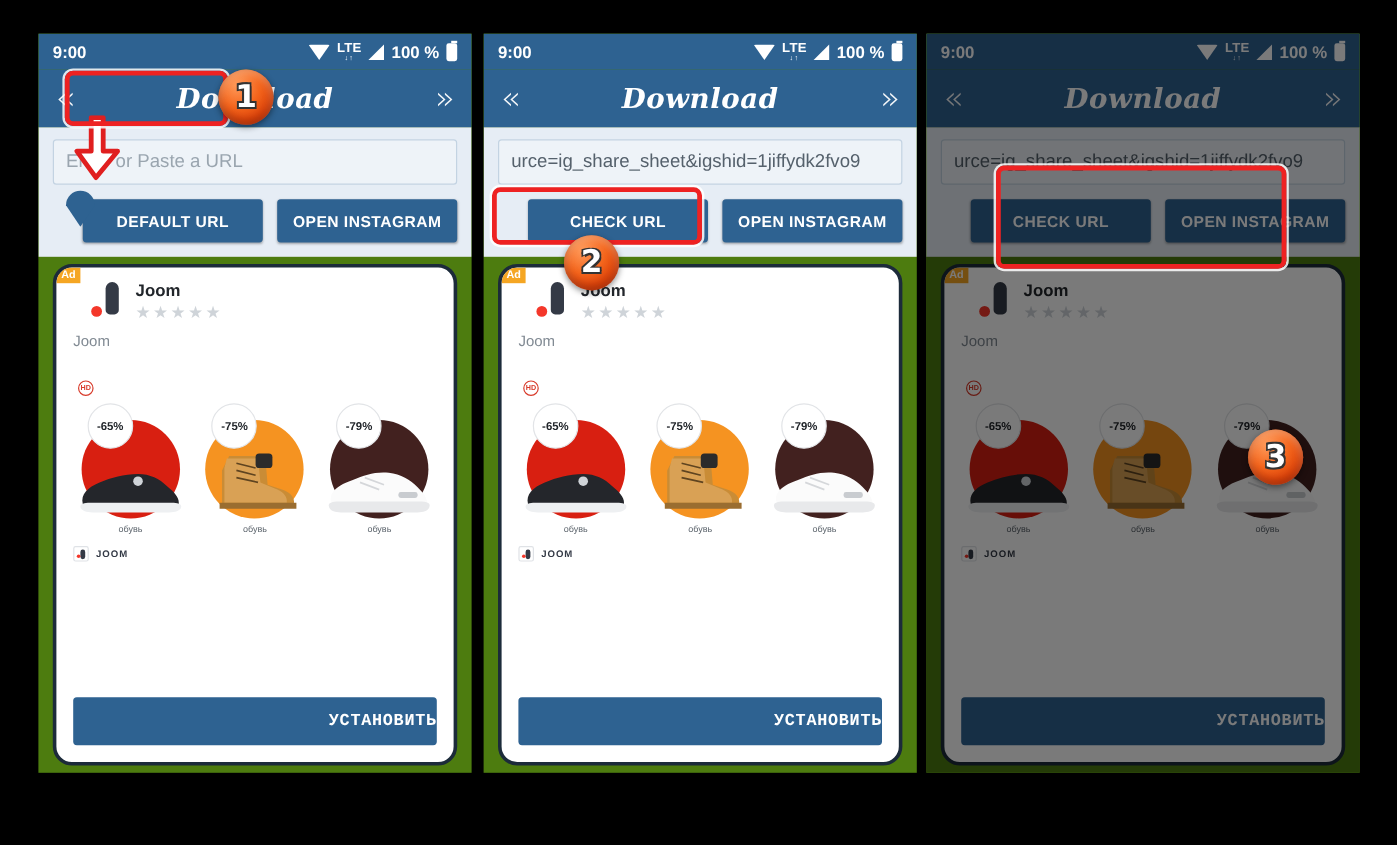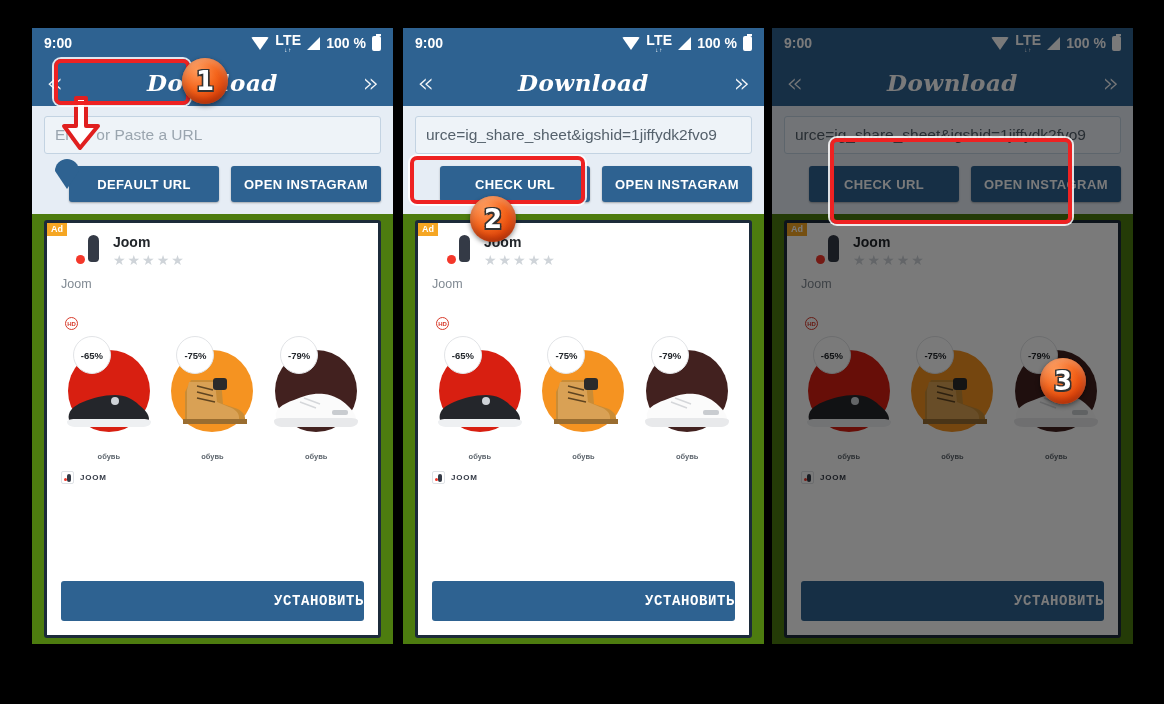--- a/index.html
+++ b/index.html
@@ -47,21 +47,21 @@
     width: 0; height: 0;
     border-left: 9px solid transparent;
     border-right: 9px solid transparent;
     border-top: 13px solid #fff;
     border-radius: 2px;
   }
   .lte-glyph {
     display: flex; flex-direction: column;
     align-items: center; line-height: 1;
   }
-  .lte-glyph .lte-txt { font-size: 14px; font-weight: bold; letter-spacing: .2px; }
+  .lte-glyph .lte-txt { font-size: 11px; font-weight: bold; letter-spacing: .2px; }
   .lte-glyph .lte-arrows { font-size: 6px; letter-spacing: 1px; }
   .sig-glyph {
     width: 0; height: 0;
     border-left: 13px solid transparent;
     border-bottom: 13px solid #fff;
   }
   .batt-pct { font-size: 14px; font-weight: bold; }
   .batt-glyph {
     width: 9px; height: 15px;
     border: 2px solid #fff; border-radius: 2px;
@@ -132,21 +132,21 @@
     font-family: "Liberation Sans", sans-serif;
     box-shadow: 0 1px 2px rgba(0,0,0,.3);
     cursor: pointer;
   }
 
   
   .adwrap { padding: 6px 12px 0; }
   .adcard {
     background: #ffffff;
     border: 3px solid #1c2b3a;
-    border-radius: 3px;
+    border-radius: 16px;
     height: 418px;
     position: relative;
     display: flex;
     flex-direction: column;
     overflow: hidden;
   }
   .ad-badge {
     position: absolute;
     top: 0; left: 0;
     background: #f5a623;
@@ -191,21 +191,21 @@
     margin: 14px auto 0; position: relative;
   }
   .shoe .disc {
     position: absolute; top: 0; left: 12px;
     width: 38px; height: 38px; border-radius: 50%;
     background: #ffffff; border: 1px solid #e2e4e7;
     display: flex; align-items: center; justify-content: center;
     font-size: 9.5px; font-weight: bold; color: #22262b;
     z-index: 3;
   }
-  .shoe .caption { font-size: 7.5px; color: #5d656d; margin-top: 20px; font-weight: bold; }
+  .shoe .caption { font-size: 7.5px; color: #5d656d; margin-top: 4px; }
   .shoe svg { position: absolute; left: 50%; transform: translateX(-50%); bottom: 4px; z-index: 2; }
 
   .joom-foot { display: flex; align-items: center; gap: 6px; padding: 10px 0 0 14px; }
   .joom-foot .mini {
     width: 13px; height: 13px; border: 1px solid #dfe2e6; border-radius: 2px;
     position: relative; background: #fff;
   }
   .joom-foot .mini .b { position: absolute; right: 2px; top: 2px; width: 4px; height: 8px; background: #343a46; border-radius: 2px; }
   .joom-foot .mini .d { position: absolute; left: 2px; bottom: 2px; width: 3px; height: 3px; border-radius: 50%; background: #f4372a; }
   .joom-foot .txt { font-size: 8px; font-weight: bold; color: #343a46; letter-spacing: .8px; }

